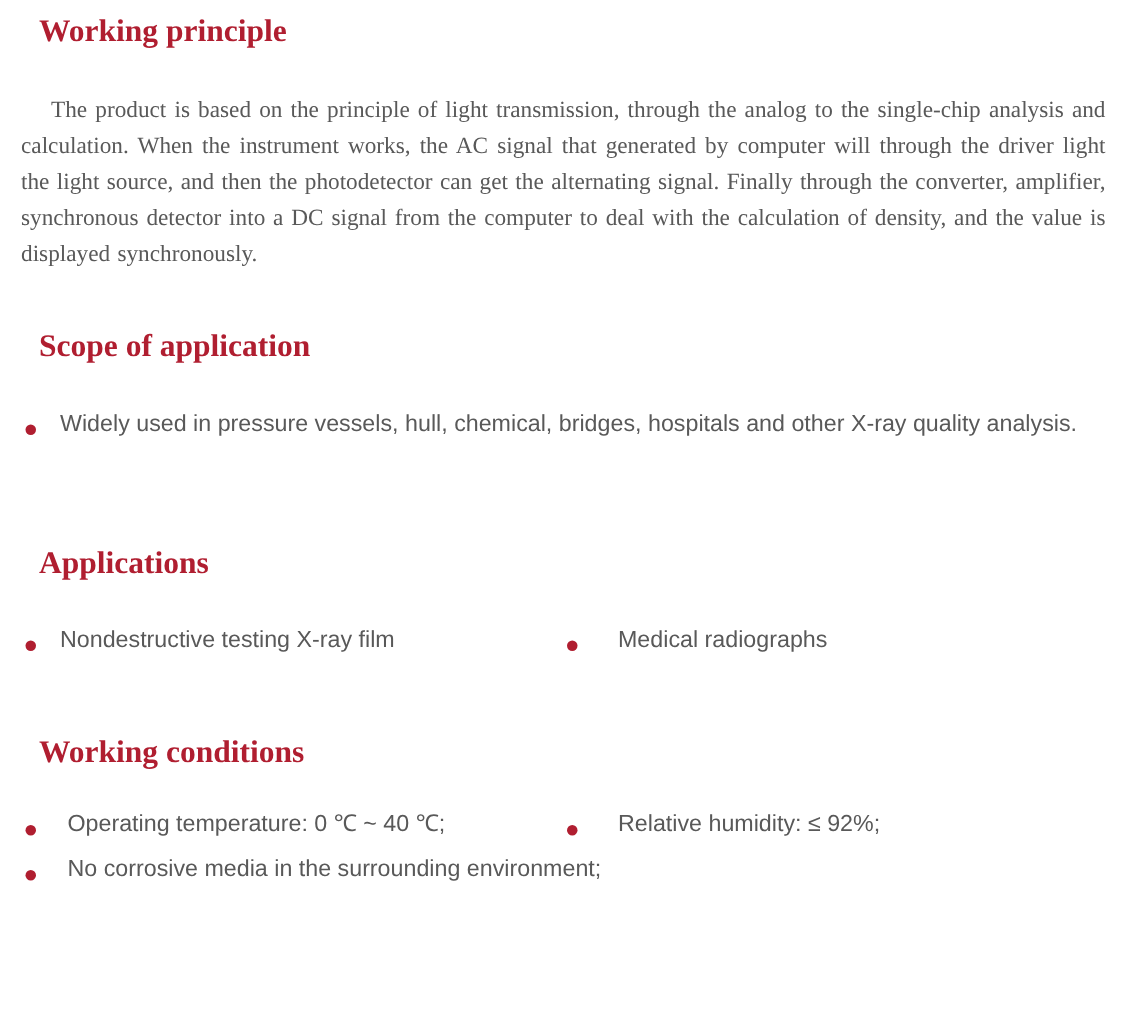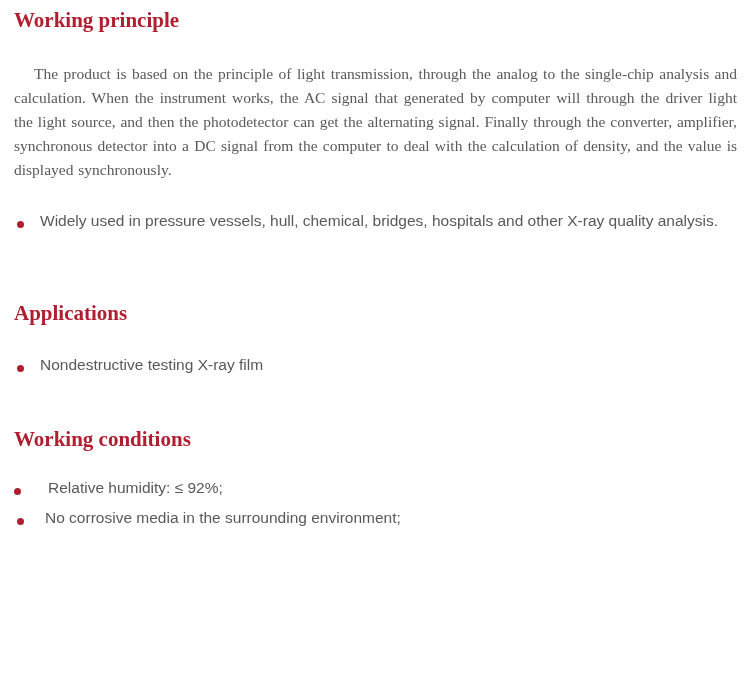--- a/index.html
+++ b/index.html
@@ -21,21 +21,21 @@
     padding: 0 13px 0 14px;
     overflow: hidden;
     background: var(--bg);
   }
   .h {
     font-family: "Liberation Serif", serif;
     font-weight: 700;
     font-size: 21px;
     line-height: 28px;
     color: var(--accent);
-    margin: 0;
+    margin: 12px;
   }
   .hp { margin-top: 6px; }
   .para {
     margin: 28px 0 0;
     color: var(--body-text);
     font-size: 15.5px;
     line-height: 24px;
     text-align: justify;
     text-indent: 20px;
     word-spacing: 1px;
@@ -72,38 +72,47 @@
 </style>
 </head>
 <body>
 
 <div class="page">
 
   <h1 class="h hp">Working principle</h1>
 
   <p class="para">The product is based on the principle of light transmission, through the analog to the single-chip analysis and calculation. When the instrument works, the AC signal that generated by computer will through the driver light the light source, and then the photodetector can get the alternating signal. Finally through the converter, amplifier, synchronous detector into a DC signal from the computer to deal with the calculation of density, and the value is displayed synchronously.</p>
 
+  <h1 class="h hs">Scope of application</h1>
 
   <div class="bullet b-scope">
     <span class="dot"></span>
     <span class="bt">Widely used in pressure vessels, hull, chemical, bridges, hospitals and other X-ray quality analysis.</span>
   </div>
 
   <h1 class="h ha">Applications</h1>
 
   <div class="bullet-row r-app">
     <div class="bullet cell1">
       <span class="dot"></span>
       <span class="bt">Nondestructive testing X-ray film</span>
     </div>
+    <div class="bullet cell2">
+      <span class="dot"></span>
+      <span class="bt">Medical radiographs</span>
+    </div>
   </div>
 
   <h1 class="h hw">Working conditions</h1>
 
   <div class="bullet-row r-wc">
+    <div class="bullet cell1 g21">
+      <span class="dot"></span>
+      <span class="bt">Operating temperature: 0 ℃ ~ 40 ℃;</span>
+    </div>
     <div class="bullet cell2">
       <span class="dot"></span>
       <span class="bt">Relative humidity: ≤ 92%;</span>
     </div>
   </div>
 
   <div class="bullet b2 g21">
     <span class="dot"></span>
     <span class="bt">No corrosive media in the surrounding environment;</span>
   </div>

